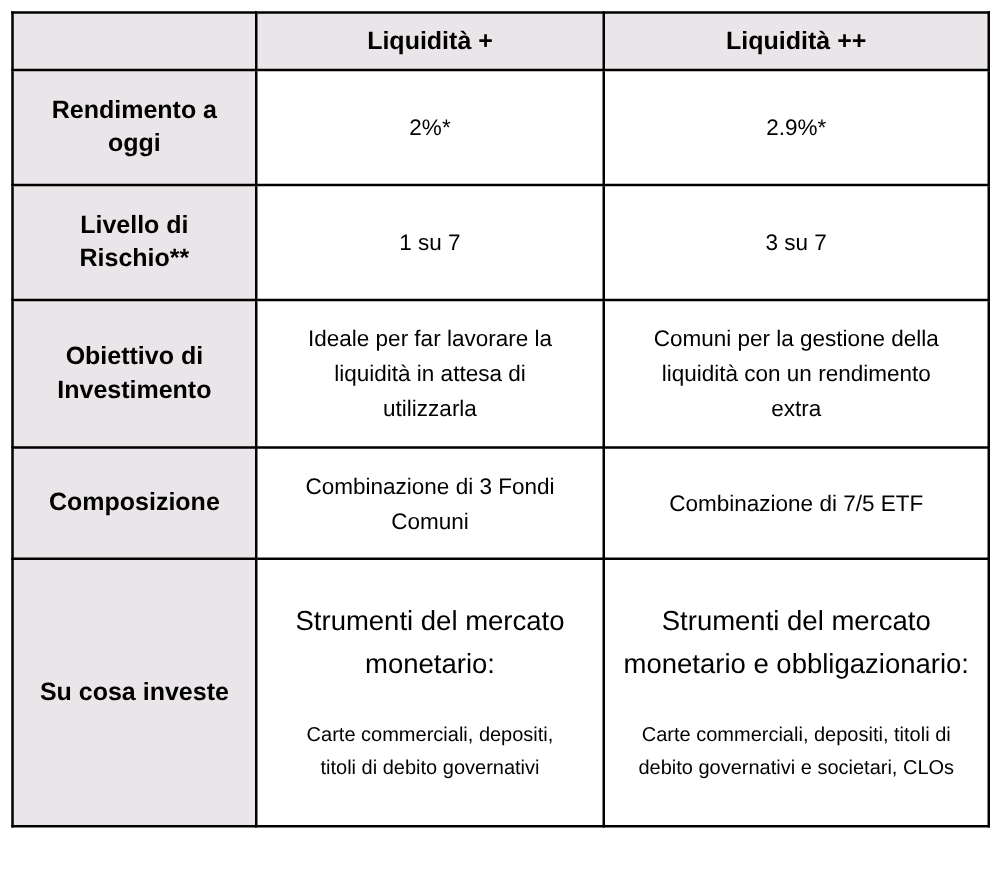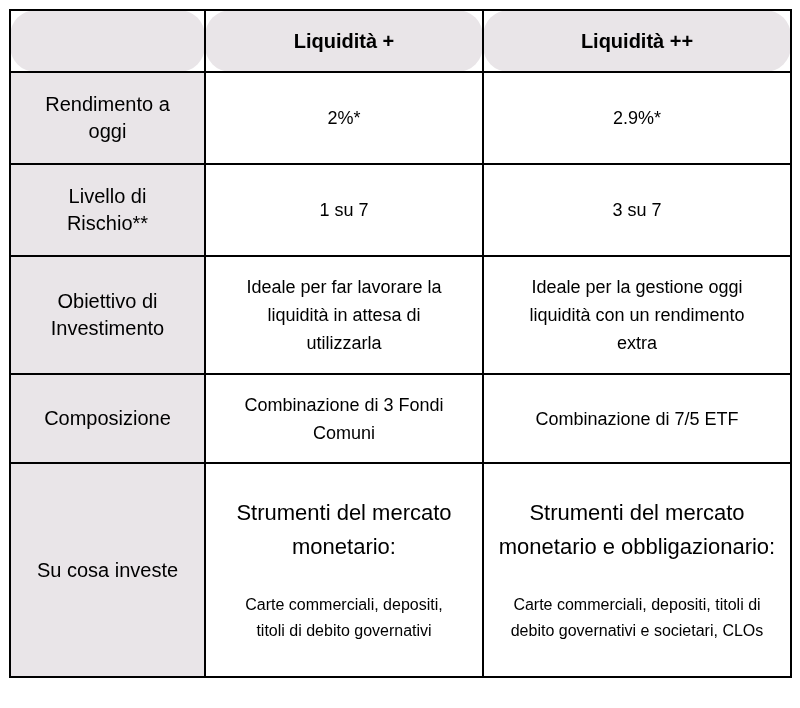--- a/index.html
+++ b/index.html
@@ -34,27 +34,26 @@
     border: 2px solid var(--border-color);
     text-align: center;
     vertical-align: middle;
     padding: 4px 14px;
     white-space: pre-line;
   }
   thead th {
     background: var(--header-bg);
     font-weight: bold;
     font-size: 20px;
-    height: 62px;
+    height: 46px;
     line-height: 26px;
-    border-radius: 26px;
   }
   td.row-label {
     background: var(--header-bg);
-    font-weight: normal;
+    font-weight: bold;
     font-size: 20px;
     line-height: 27px;
   }
   td.value {
     background: var(--body-bg);
     font-size: 18px;
     line-height: 28px;
   }
   tr.r-rendimento td   { height: 92px; }
   tr.r-rischio td      { height: 92px; }
@@ -99,21 +98,21 @@
 Rischio**</td>
       <td class="value">1 su 7</td>
       <td class="value">3 su 7</td>
     </tr>
     <tr class="r-obiettivo">
       <td class="row-label">Obiettivo di
 Investimento</td>
       <td class="value">Ideale per far lavorare la
 liquidità in attesa di
 utilizzarla</td>
-      <td class="value">Ideale per la gestione oggi
+      <td class="value">Comuni per la gestione della
 liquidità con un rendimento
 extra</td>
     </tr>
     <tr class="r-composizione">
       <td class="row-label">Composizione</td>
       <td class="value">Combinazione di 3 Fondi
 Comuni</td>
       <td class="value">Combinazione di 7/5 ETF</td>
     </tr>
     <tr class="r-investe">

